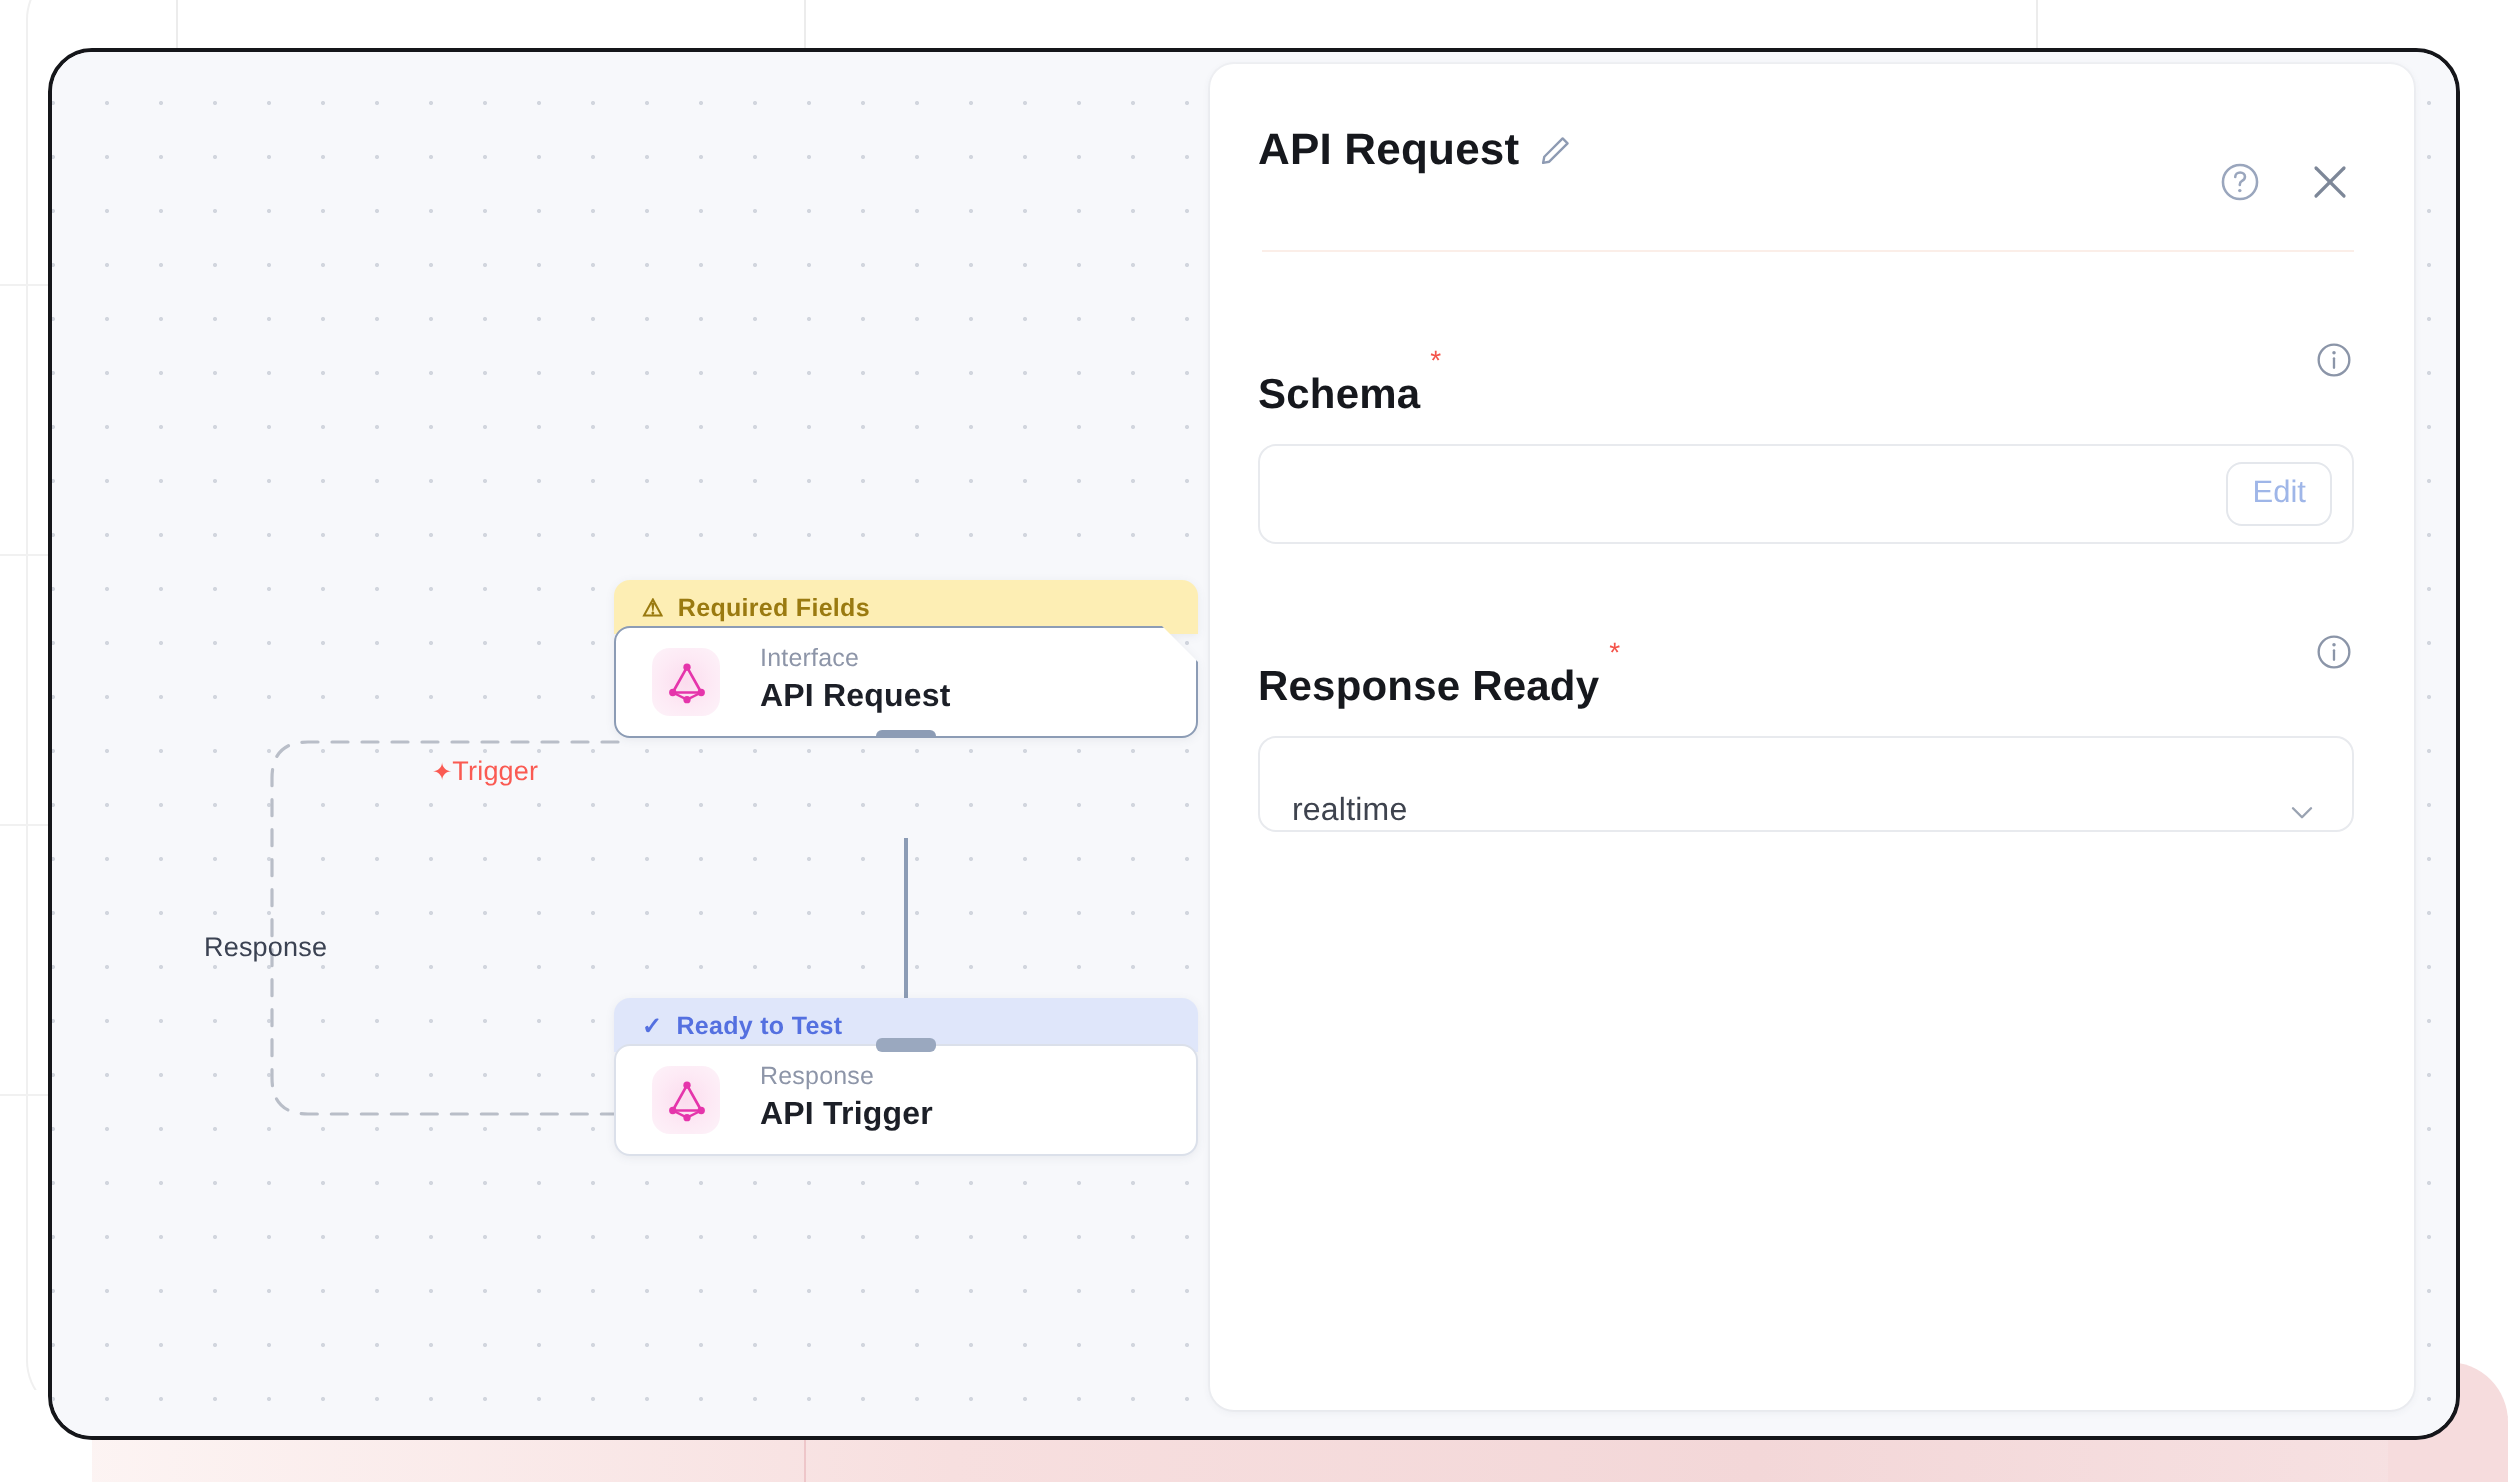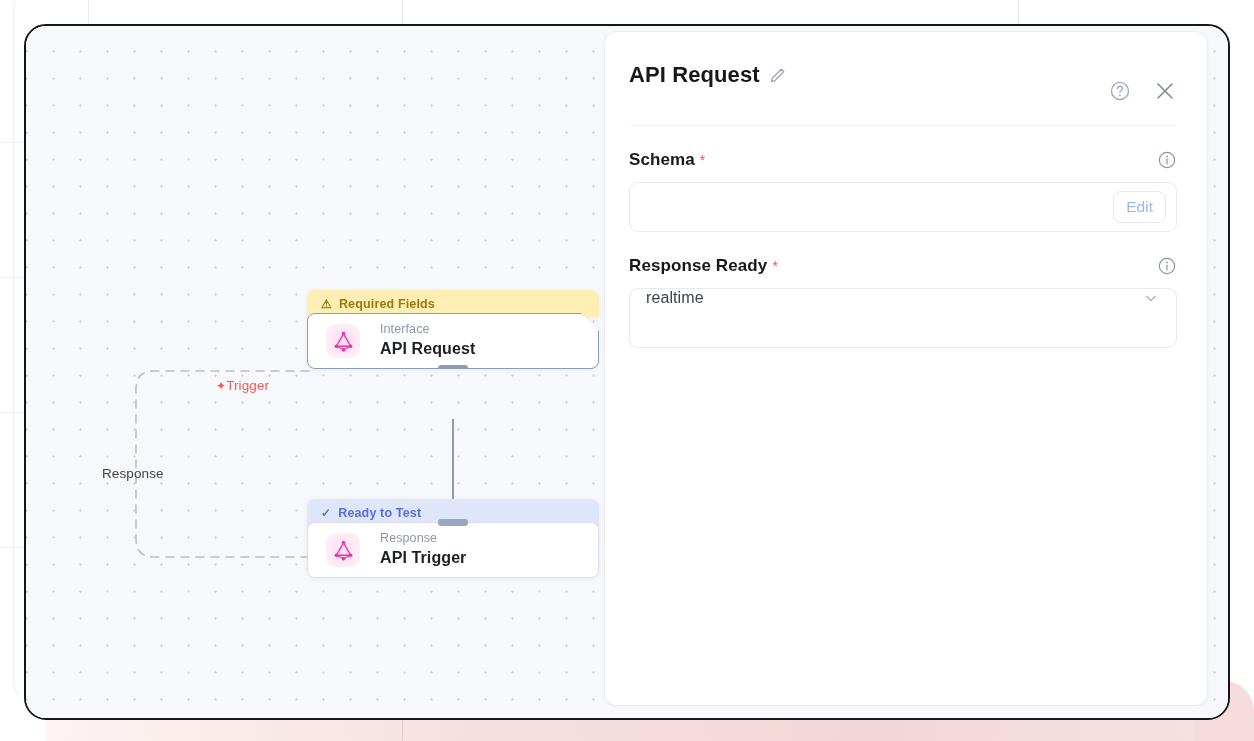--- a/index.html
+++ b/index.html
@@ -166,21 +166,21 @@
 
   .panel-divider {
     margin: 22px 0 0 2px;
     height: 1px;
     background: #fbeee8;
   }
 
   .field { margin-top: 24px; }
   .field-label-row { display: flex; align-items: center; }
   .field-label {
-    font-size: 17px; font-weight: 700; color: #16181d; letter-spacing: .1px;
+    font-size: 21px; font-weight: 700; color: #16181d; letter-spacing: .1px; margin-top: 36px;
   }
   .req { color: #f4544b; margin-left: 5px; font-size: 14px; }
   .field-info { margin-left: auto; line-height: 0; }
 
   .input-shell {
     margin-top: 12px;
     height: 50px;
     border: 1.3px solid #e8eaee;
     border-radius: 9px;
     display: flex; align-items: center;
@@ -196,24 +196,24 @@
     border-radius: 8px;
     background: #fff;
     color: #9fb6e8;
     font-family: inherit;
     font-size: 15.5px;
     padding: 6px 12px;
     cursor: pointer;
   }
   .select-shell {
     margin-top: 12px;
-    height: 60px;
+    height: 48px;
     border: 1.3px solid #e8eaee;
     border-radius: 9px;
-    display: flex; align-items: flex-start;
+    display: flex; align-items: flex-end;
     padding: 0 16px;
     background: #fff;
     cursor: pointer;
   }
   .select-value { flex: 1; font-size: 16px; color: #3e434e; letter-spacing: .1px; }
 </style>
 </head>
 <body>
 
 <div id="backdrop">

